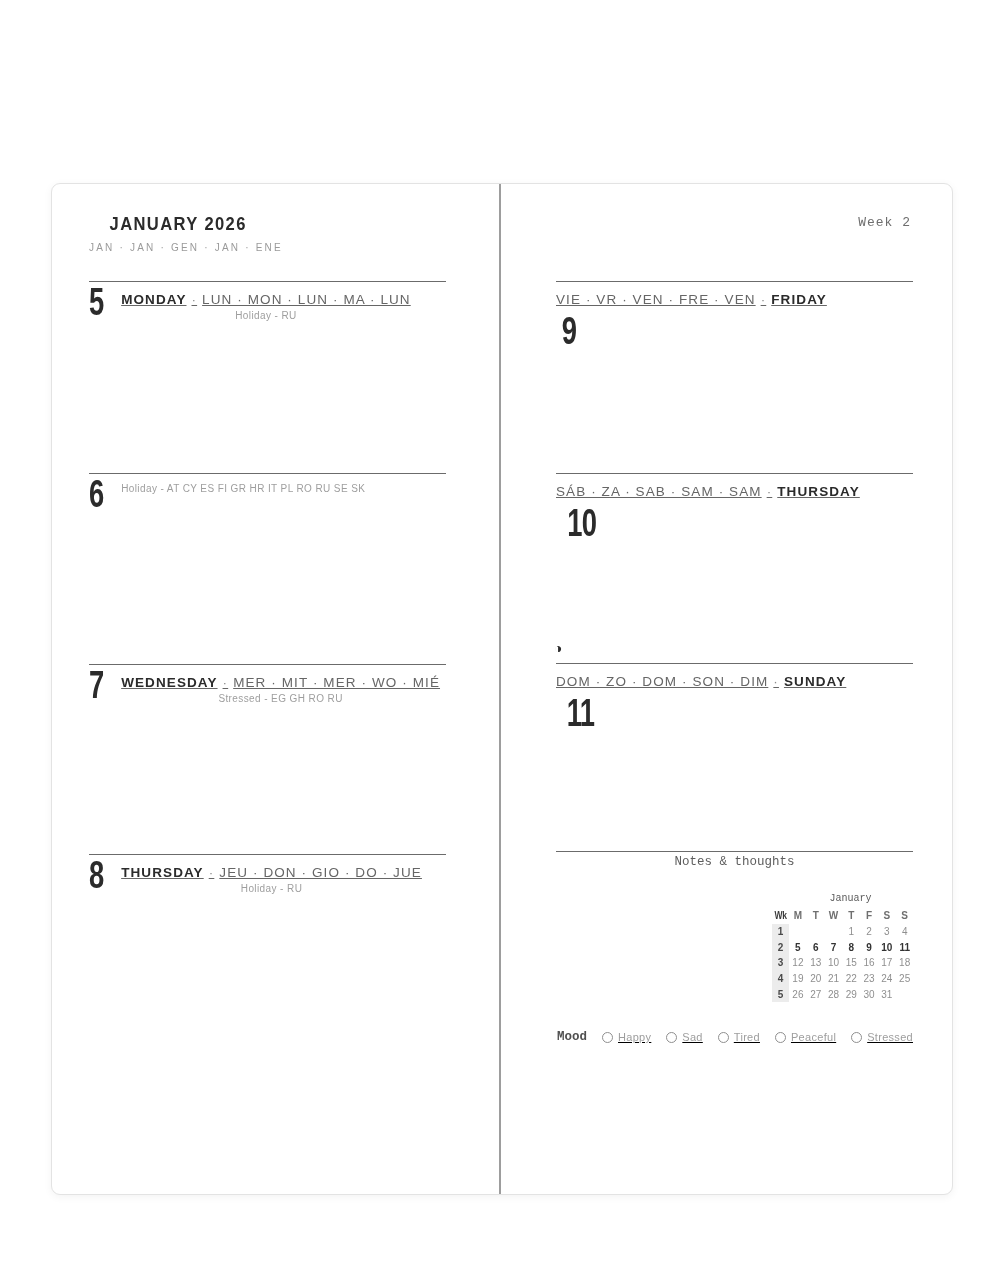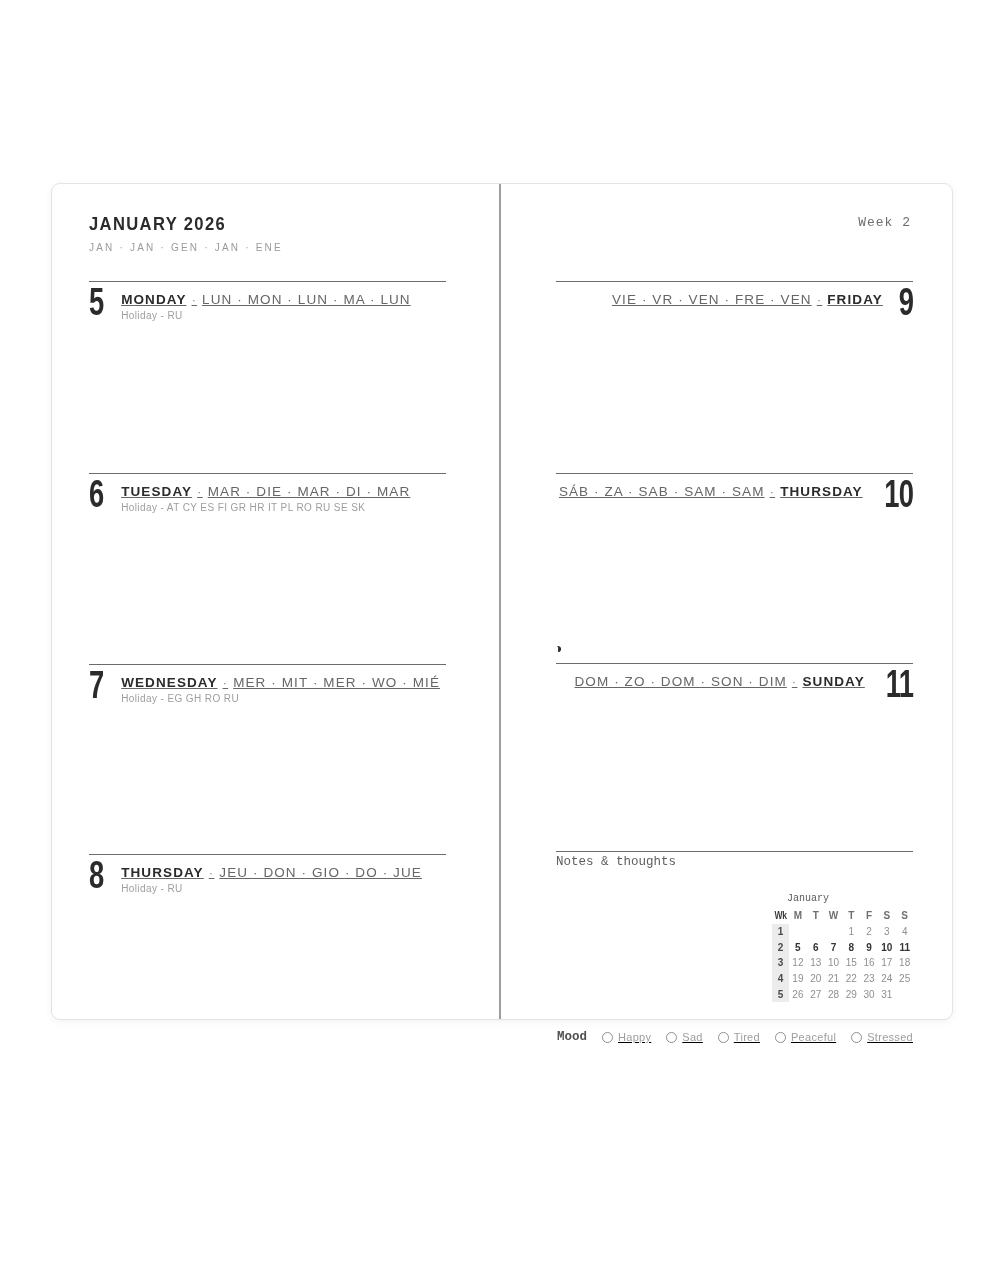--- a/index.html
+++ b/index.html
@@ -1,21 +1,22 @@
 <!DOCTYPE html>
 <html><head>
 <meta charset="utf-8">
 <style>
   * { margin:0; padding:0; box-sizing:border-box; }
   html,body { width:1000px; height:1278px; background:#ffffff; font-family:"Liberation Sans", sans-serif; }
 
   .card {
-    position:absolute; left:51px; top:183px; width:902px; height:837px;
+    position:absolute; left:51px; top:183px; width:902px; height:1012px;
     background:#ffffff; border:1px solid #e3e3e3; border-radius:9px;
     box-shadow:0 2px 8px rgba(0,0,0,0.05);
+    text-align:center;
   }
   .page-divider {
     position:absolute; left:447px; top:0; width:2px; height:100%;
     background:#9d9d9d;
   }
 
   
   .month-header { position:absolute; left:37px; top:30px; }
   .month-title {
     font-size:18px; font-weight:700; letter-spacing:1.5px; color:#2b2b2b;
@@ -28,21 +29,21 @@
     position:absolute; right:41px; top:31px;
     font-family:"Liberation Mono", monospace; font-size:13px; color:#6e6e6e; letter-spacing:1px;
   }
 
   
   .day-row { position:absolute; border-top:1.5px solid #6b6b6b; padding-top:6px; }
   .left-col  { left:37px;  width:357px; }
   .right-col { left:504px; width:357px; }
 
   .day-main { display:flex; align-items:flex-start; gap:12px; }
-  .day-main.to-right { justify-content:flex-end; gap:10px; }
+  .day-main.to-right { justify-content:flex-end; gap:10px;flex-direction:column; }
 
   .day-num {
     display:inline-block; font-size:38px; font-weight:600; color:#2b2b2b;
     line-height:0.82; letter-spacing:-1px; margin-top:-1px;
     transform:scaleX(0.72); transform-origin:left top;
   }
   .day-num.num-right { transform-origin:right top; }
 
   .day-names { font-size:13.5px; letter-spacing:1.1px; color:#666; padding-top:4px; white-space:nowrap;text-decoration:underline; }
   .day-name-strong { font-weight:700; color:#2b2b2b; }
@@ -97,36 +98,33 @@
         </div>
         <div class="day-holiday">Holiday - RU</div>
       </div>
     </div>
   </div>
 
   <div class="day-row left-col" style="top:289px">
     <div class="day-main">
       <span class="day-num">6</span>
       <div>
-        <div class="day-names">
-          <span class="day-name-strong">TUESDAY</span><span class="sep">·</span><span>MAR · DIE · MAR · DI · MAR</span>
-        </div>
         <div class="day-holiday">Holiday - AT CY ES FI GR HR IT PL RO RU SE SK</div>
       </div>
     </div>
   </div>
 
   <div class="day-row left-col" style="top:480px">
     <div class="day-main">
       <span class="day-num">7</span>
       <div>
         <div class="day-names">
           <span class="day-name-strong">WEDNESDAY</span><span class="sep">·</span><span>MER · MIT · MER · WO · MIÉ</span>
         </div>
-        <div class="day-holiday">Holiday - EG GH RO RU</div>
+        <div class="day-holiday">Stressed - EG GH RO RU</div>
       </div>
     </div>
   </div>
 
   <div class="day-row left-col" style="top:670px">
     <div class="day-main">
       <span class="day-num">8</span>
       <div>
         <div class="day-names">
           <span class="day-name-strong">THURSDAY</span><span class="sep">·</span><span>JEU · DON · GIO · DO · JUE</span>

